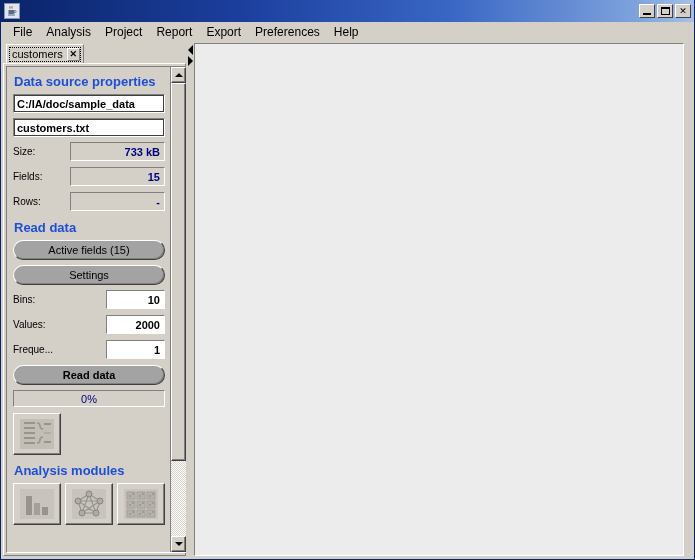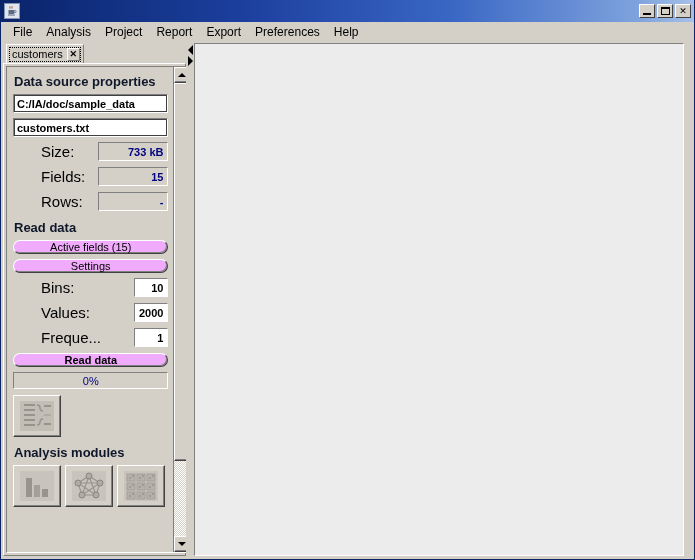--- a/index.html
+++ b/index.html
@@ -198,21 +198,21 @@
     flex: 1 1 auto;
     overflow: hidden;
     padding: 4px 5px 0 6px;
     min-width: 0;
   }
 
   
   .section-title {
     font-size: 13px;
     font-weight: bold;
-    color: #0f172a;
+    color: #1d4ed8;
     margin: 3px 0 5px 1px;
   }
 
   
   .textfield {
     height: 19px;
     background: #ffffff;
     border-top: 1px solid #808080;
     border-left: 1px solid #808080;
     border-right: 1px solid #ffffff;
@@ -229,25 +229,24 @@
   }
 
   
   .row {
     display: flex;
     align-items: center;
     margin-bottom: 6px;
     height: 19px;
   }
   .row-label {
-    font-size: 15px;
+    font-size: 10px;
     color: #000;
     width: 57px;
     flex: 0 0 57px;
-    margin-left: 28px;
   }
   .row-value {
     flex: 1 1 auto;
     height: 19px;
     border-top: 1px solid #808080;
     border-left: 1px solid #808080;
     border-right: 1px solid #ffffff;
     border-bottom: 1px solid #ffffff;
     display: flex;
     align-items: center;
@@ -265,22 +264,22 @@
     color: #000080;
   }
   .row-value.editable {
     background: #ffffff;
     color: #000000;
     margin-left: 36px;
   }
 
   
   .button {
-    height: 14px;
-    background: #f0abfc;
+    height: 20px;
+    background: #a3a3a3;
     border-top: 1px solid #ffffff;
     border-left: 1px solid #ffffff;
     border-right: 1px solid #404040;
     border-bottom: 1px solid #404040;
     box-shadow: inset -1px -1px 0 #808080;
     display: flex;
     align-items: center;
     justify-content: center;
     font-size: 11px;
     color: #000;

